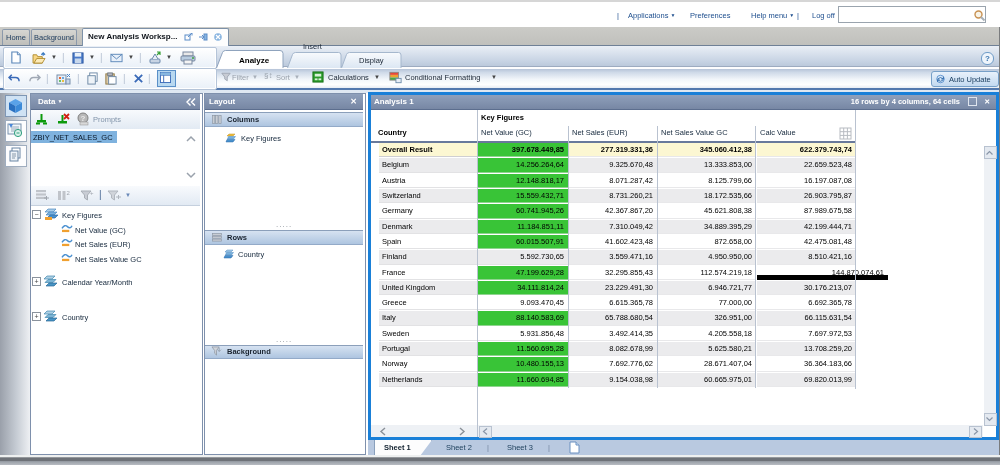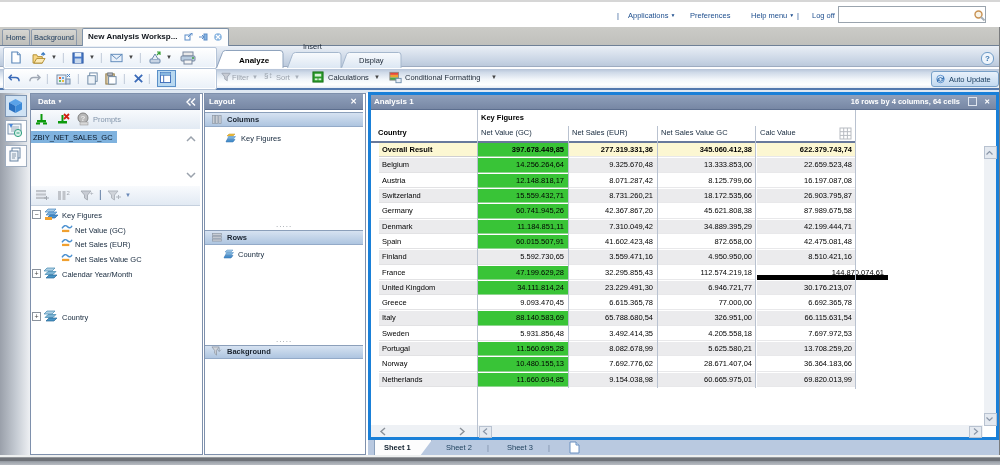--- a/index.html
+++ b/index.html
@@ -304,21 +304,21 @@
         </svg></span>
       <span style="position:absolute;left:44px;top:4px;color:#15283c;">Net Sales (EUR)</span>
     </div>
     <div style="position:absolute;left:0;top:44.5px;height:16px;width:169px;">
       <span style="position:absolute;left:30px;top:1px;"><svg width="12" height="10" viewBox="0 0 13 11">
           <path d="M1 6 Q4 1 7 4 T12 3" fill="none" stroke="#4a90d0" stroke-width="1.6"></path>
           <rect x="1" y="7.5" width="8" height="2.5" fill="#f0a030"></rect>
         </svg></span>
       <span style="position:absolute;left:44px;top:4px;color:#15283c;">Net Sales Value GC</span>
     </div>
-    <div style="position:absolute;left:0;top:60px;height:16px;width:169px;">
+    <div style="position:absolute;left:0;top:68px;height:16px;width:169px;">
       <span style="position:absolute;left:1px;top:3px;width:7px;height:7px;border:1px solid #8a929c;background:#fff;font-size:7px;line-height:7px;text-align:center;color:#444;">+</span>
       <span style="position:absolute;left:12px;top:1px;"><svg width="15" height="13" viewBox="0 0 15 13">
           <polygon points="4,1 12,1 9,4 1,4" fill="#aed0e4" stroke="#4288b0" stroke-width="0.7"></polygon>
           <polygon points="5,4.5 13,4.5 10,7.5 2,7.5" fill="#7cb4d4" stroke="#4288b0" stroke-width="0.7"></polygon>
           <polygon points="6,8 14,8 11,11 3,11" fill="#4894c4" stroke="#2a6898" stroke-width="0.7"></polygon>
         </svg></span>
       <span style="position:absolute;left:31px;top:4px;color:#15283c;">Calendar Year/Month</span>
     </div>
     <div style="position:absolute;left:0;top:102.5px;height:16px;width:169px;">
       <span style="position:absolute;left:1px;top:3px;width:7px;height:7px;border:1px solid #8a929c;background:#fff;font-size:7px;line-height:7px;text-align:center;color:#444;">+</span>

